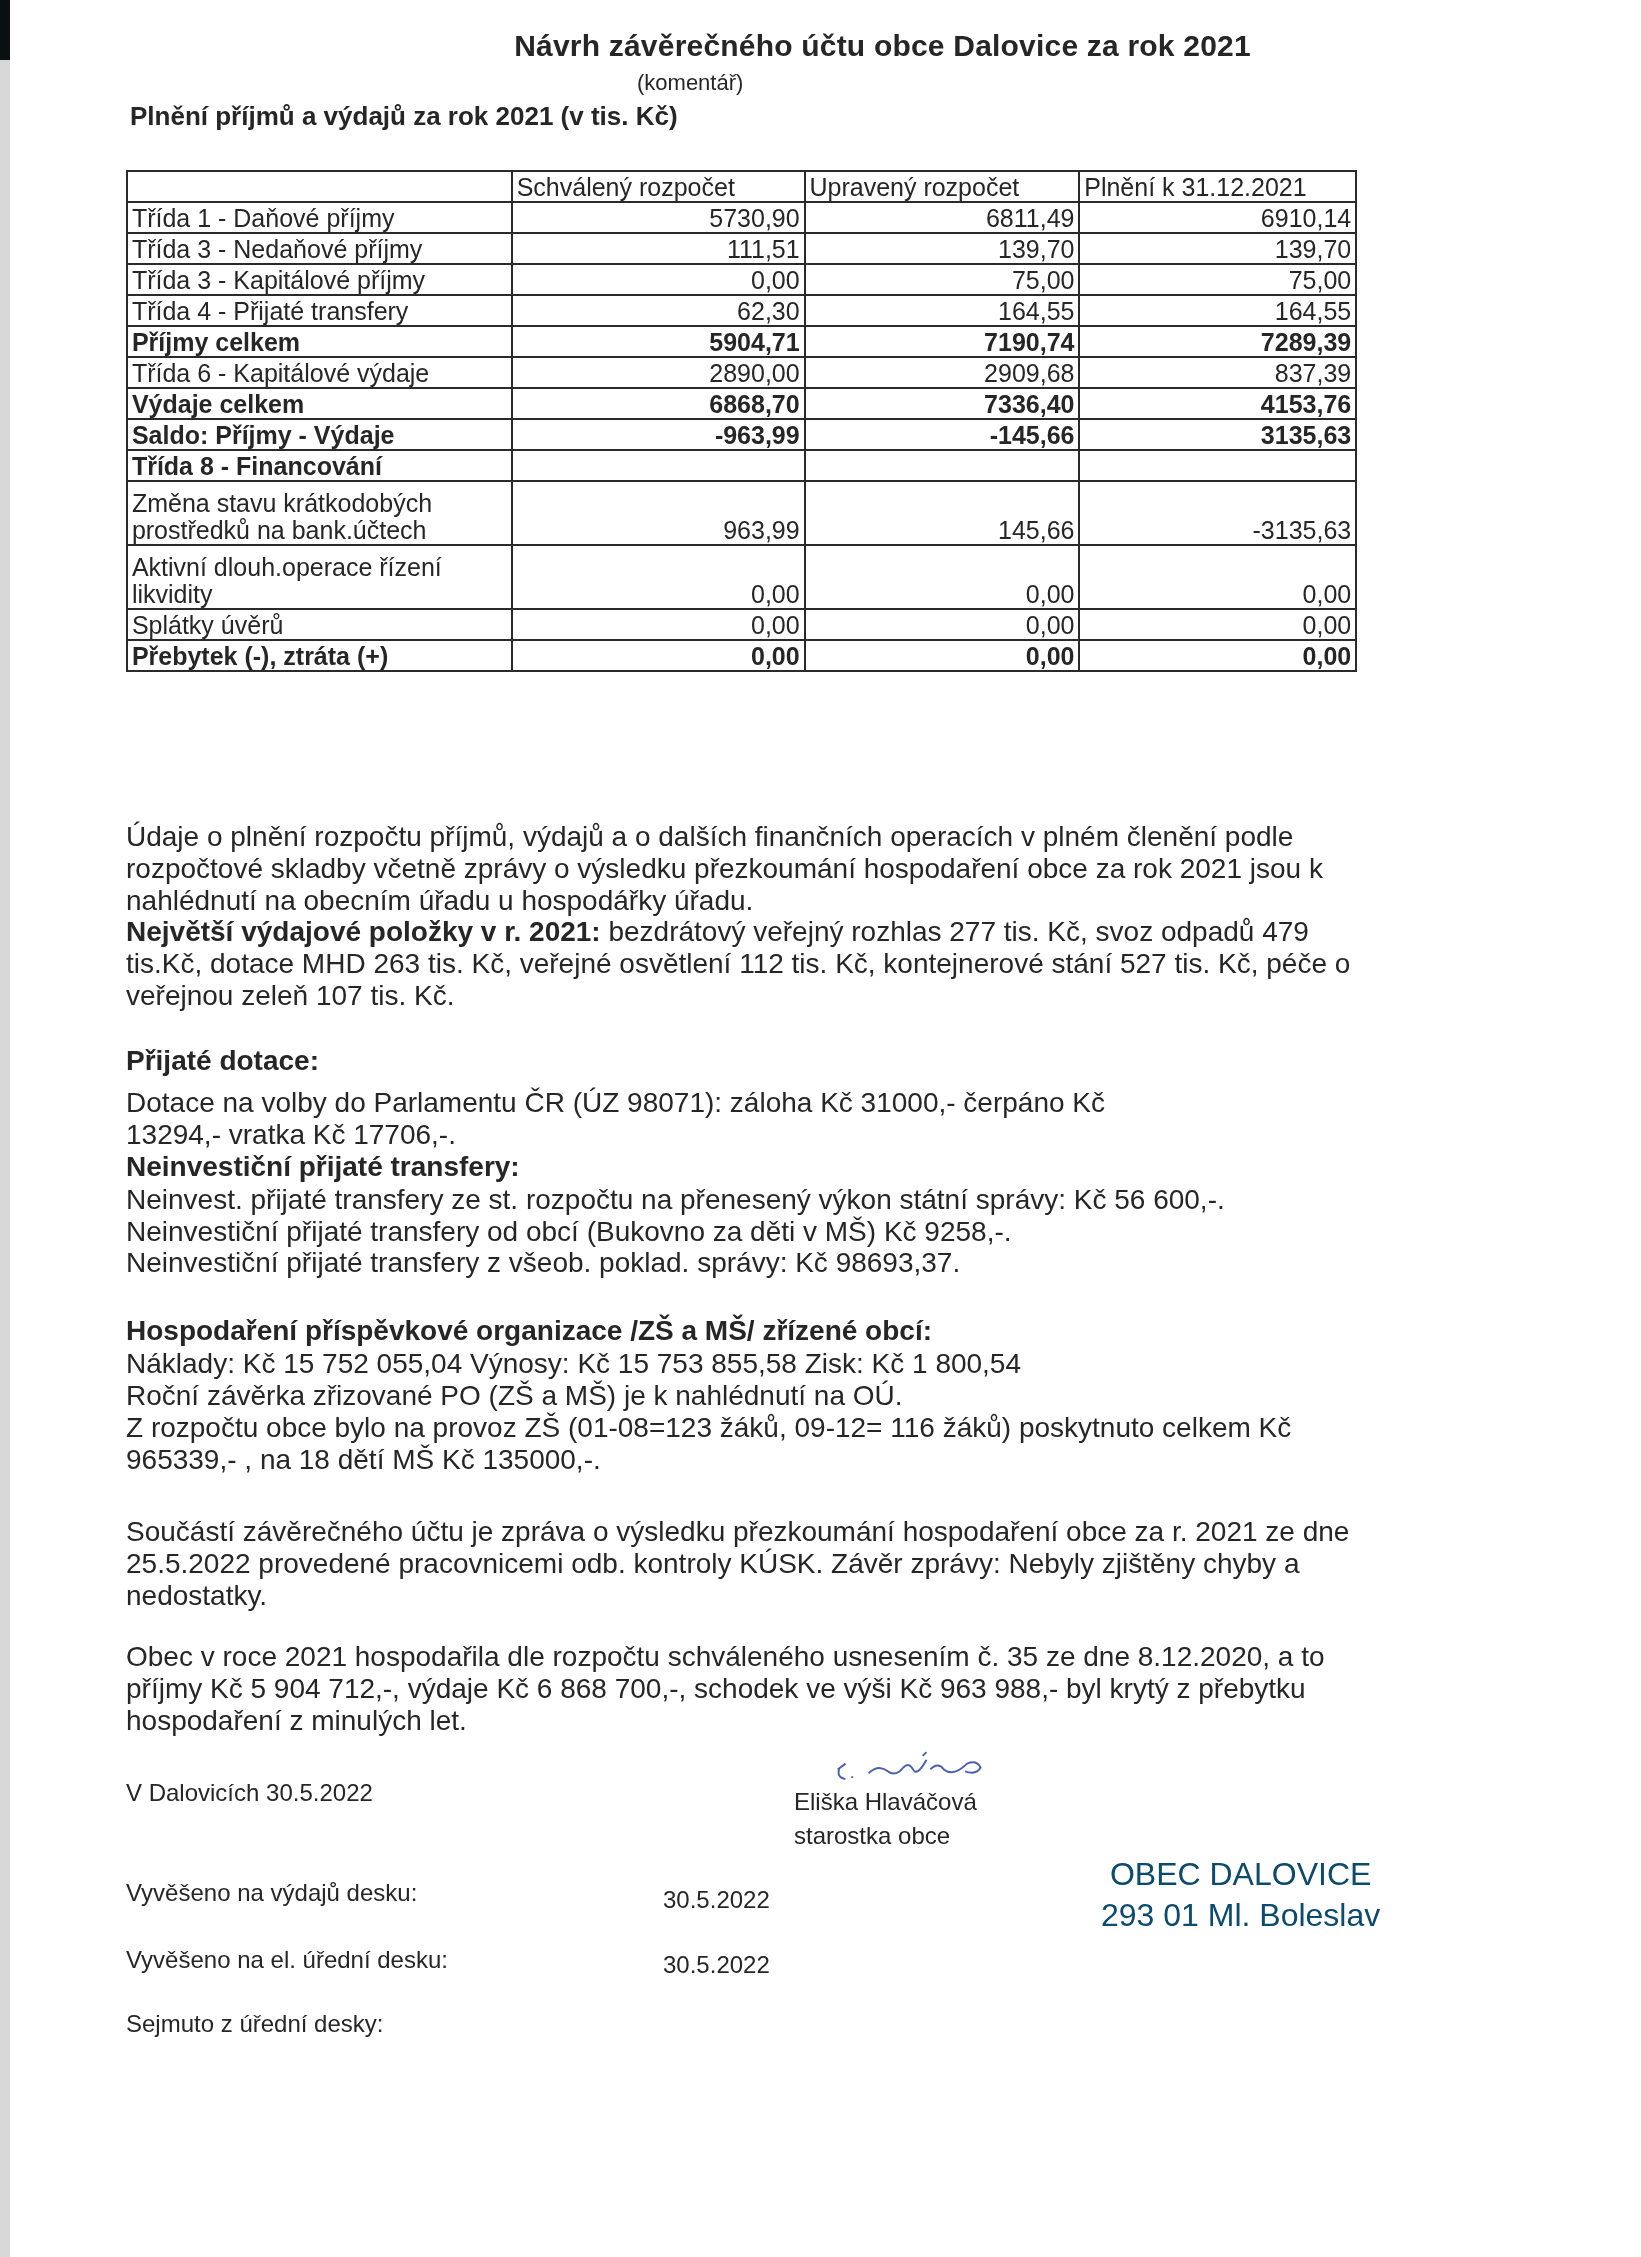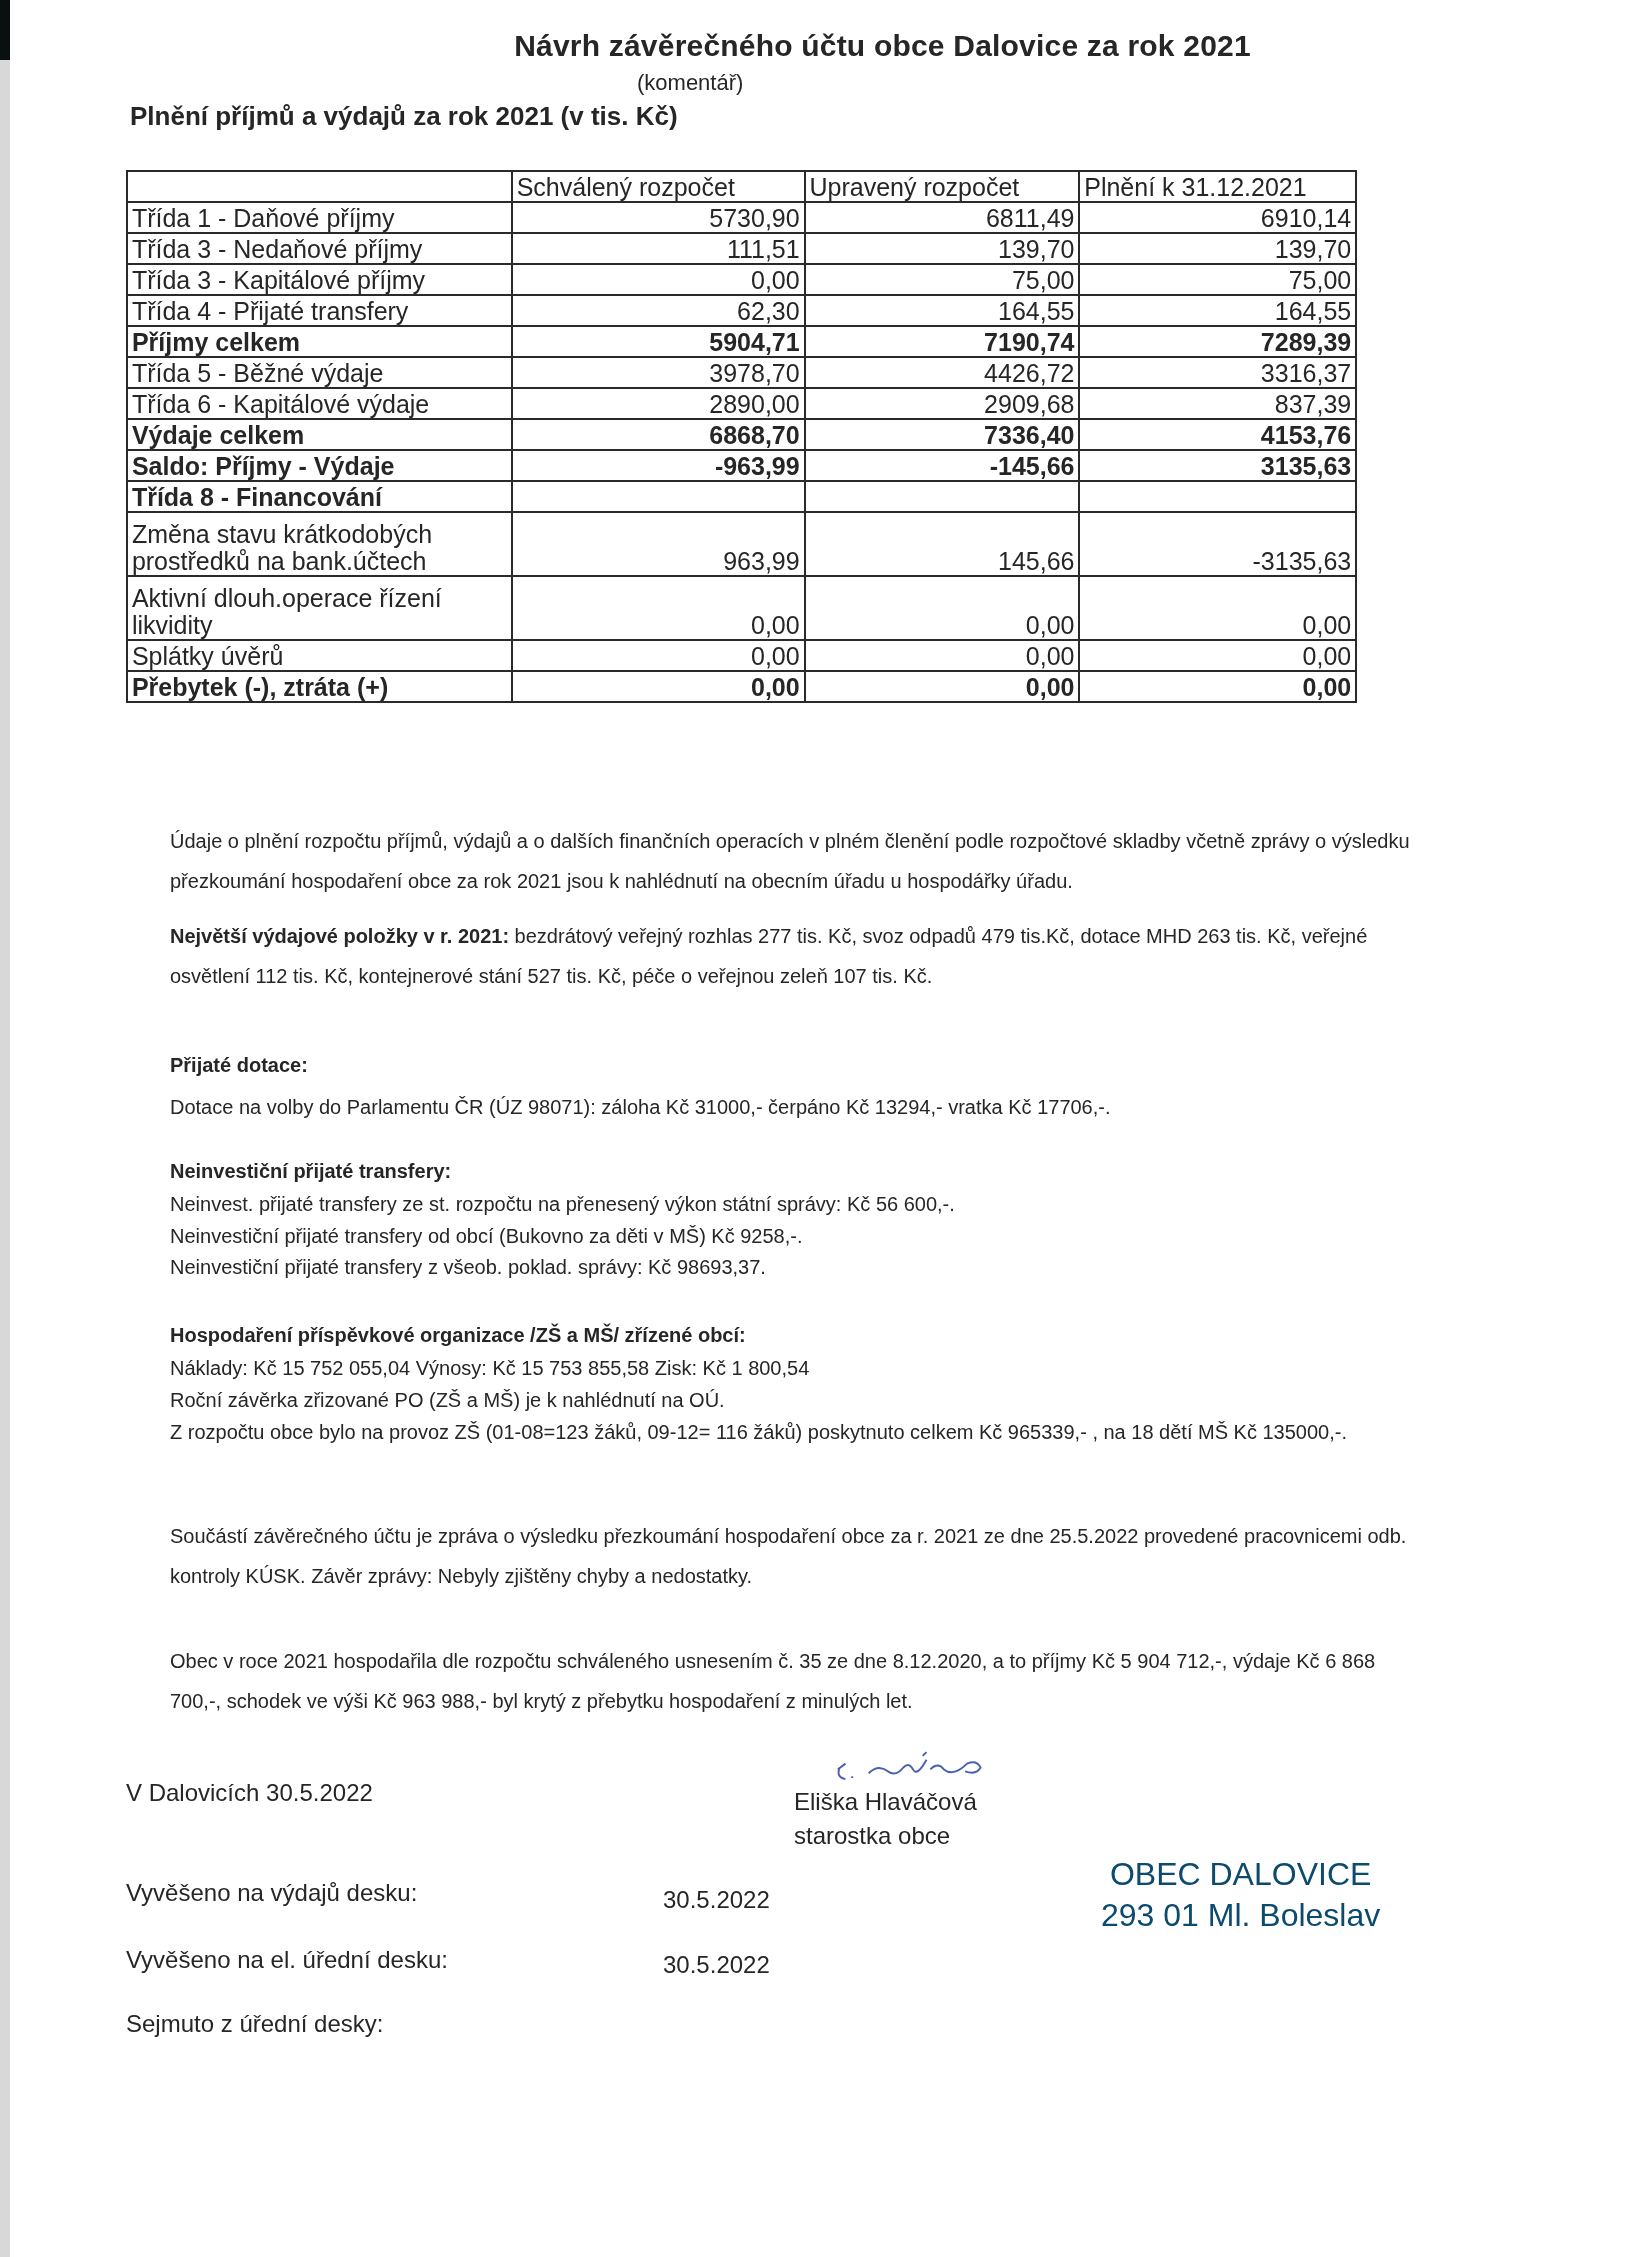--- a/index.html
+++ b/index.html
@@ -51,23 +51,22 @@
     table.budget td.num { text-align: right; }
     table.budget tr.bold td { font-weight: bold; }
     table.budget tr.tall td { height: 62px; }
     table.budget tr.norm td { height: 29px; }
     .col-label { width: 375px; }
     .col-a { width: 283px; }
     .col-b { width: 265px; }
     .col-c { width: 267px; }
     .para {
       position: absolute; left: 126px;
-      font-size: 20px; line-height: 40px;
+      font-size: 28px; line-height: 32px;
       width: 1246px;
-      margin-left: 44px;
     }
     .para b { font-weight: bold; }
     .heading-bold { font-weight: bold; }
     .sig-scribble {
       position: absolute; left: 830px; top: 1748px;
       width: 193px; height: 39px;
     }
     .stamp {
       position: absolute; left: 1101px; top: 1854px;
       font-size: 32px; line-height: 41px; color: #0c4a6e;
@@ -121,26 +120,20 @@
         <td class="num">164,55</td>
         <td class="num">164,55</td>
       </tr>
       <tr class="bold norm">
         <td>Příjmy celkem</td>
         <td class="num">5904,71</td>
         <td class="num">7190,74</td>
         <td class="num">7289,39</td>
       </tr>
       <tr class="norm">
-        <td>Třída 5 - Běžné výdaje</td>
-        <td class="num">3978,70</td>
-        <td class="num">4426,72</td>
-        <td class="num">3316,37</td>
-      </tr>
-      <tr class="norm">
         <td>Třída 6 - Kapitálové výdaje</td>
         <td class="num">2890,00</td>
         <td class="num">2909,68</td>
         <td class="num">837,39</td>
       </tr>
       <tr class="bold norm">
         <td>Výdaje celkem</td>
         <td class="num">6868,70</td>
         <td class="num">7336,40</td>
         <td class="num">4153,76</td>

